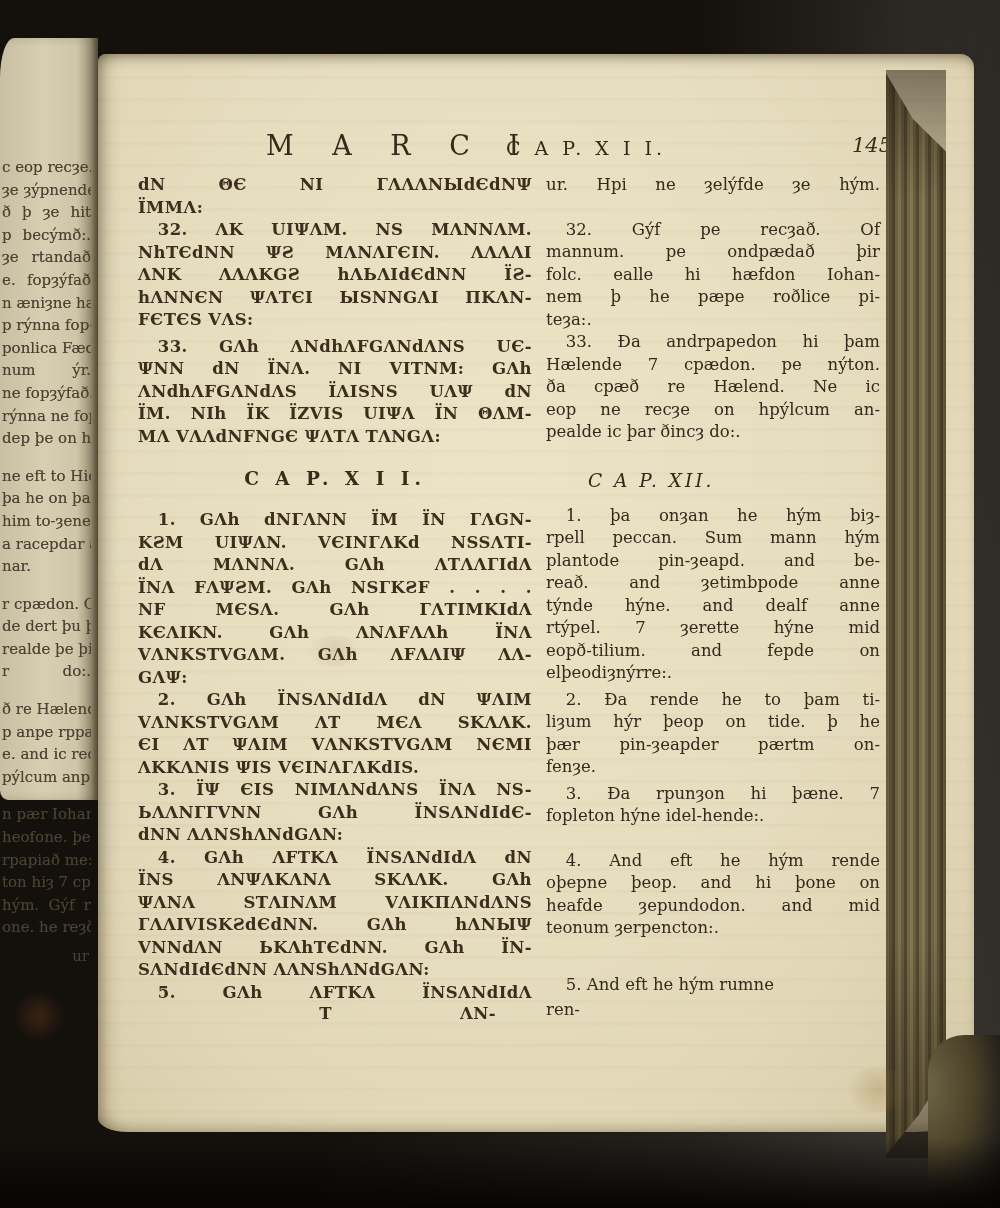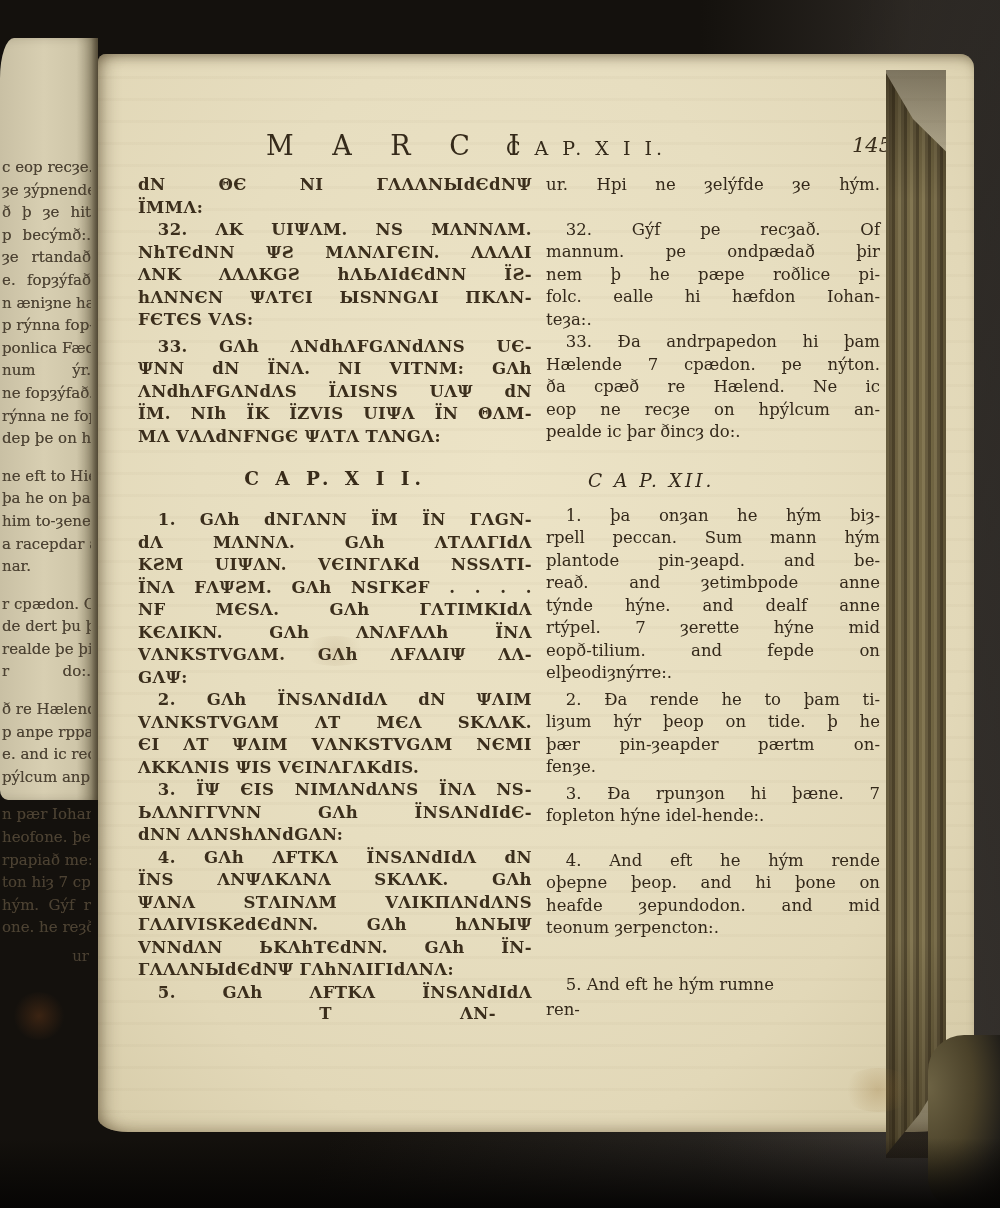--- a/index.html
+++ b/index.html
@@ -142,22 +142,22 @@
         <div class="block mt4">
             <div class="ln">33. GΛh ΛNdhΛFGΛNdΛNS UЄ-</div>
             <div class="ln">ΨNN dN ЇNΛ. NI VITNM: GΛh</div>
             <div class="ln">ΛNdhΛFGΛNdΛS ЇΛISNS UΛΨ dN</div>
             <div class="ln">ЇM. NIh ЇK ЇZVIS UIΨΛ ЇN ΘΛM-</div>
             <div class="ln">MΛ VΛΛdNFNGЄ ΨΛTΛ TΛNGΛ:</div>
           </div>
         <div class="gchap">C A P.  X I I.</div>
         <div class="block">
             <div class="ln">1. GΛh dNГΛNN ЇM ЇN ГΛGN-</div>
+            <div class="ln">KƧM UIΨΛN. VЄINГΛKd NSSΛTI-</div>
             <div class="ln">dΛ MΛNNΛ. GΛh ΛTΛΛГIdΛ</div>
-            <div class="ln">KƧM UIΨΛN. VЄINГΛKd NSSΛTI-</div>
             <div class="ln">ЇNΛ FΛΨƧM. GΛh NSГKƧF . . . .</div>
             <div class="ln">NF MЄSΛ. GΛh ГΛTIMKIdΛ</div>
             <div class="ln">KЄΛIKN. GΛh ΛNΛFΛΛh ЇNΛ</div>
             <div class="ln">VΛNKSTVGΛM. GΛh ΛFΛΛIΨ ΛΛ-</div>
             <div class="ln">GΛΨ:</div>
           </div>
         <div class="block">
             <div class="ln">2. GΛh ЇNSΛNdIdΛ dN ΨΛIM</div>
             <div class="ln">VΛNKSTVGΛM ΛT MЄΛ SKΛΛK.</div>
             <div class="ln">ЄI ΛT ΨΛIM VΛNKSTVGΛM NЄMI</div>
@@ -167,40 +167,40 @@
             <div class="ln">3. ЇΨ ЄIS NIMΛNdΛNS ЇNΛ NS-</div>
             <div class="ln">ЬΛΛNГГVNN GΛh ЇNSΛNdIdЄ-</div>
             <div class="ln">dNN ΛΛNShΛNdGΛN:</div>
           </div>
         <div class="block">
             <div class="ln">4. GΛh ΛFTKΛ ЇNSΛNdIdΛ dN</div>
             <div class="ln">ЇNS ΛNΨΛKΛNΛ SKΛΛK. GΛh</div>
             <div class="ln">ΨΛNΛ STΛINΛM VΛIKПΛNdΛNS</div>
             <div class="ln">ГΛΛIVISKƧdЄdNN. GΛh hΛNЫΨ</div>
             <div class="ln">VNNdΛN ЬKΛhTЄdNN. GΛh ЇN-</div>
-            <div class="ln">ГΛΛΛNЫdЄdNΨ ГΛhNΛIГIdΛNΛ:</div>
+            <div class="ln">SΛNdIdЄdNN ΛΛNShΛNdGΛN:</div>
           </div>
         <div class="block just">
             <div class="ln">5. GΛh ΛFTKΛ ЇNSΛNdIdΛ</div>
           </div>
         <div class="sig-row">
           <span class="sig-t">T</span>
           <span class="sig-catch">ΛN-</span>
         </div>
       </div>
 
       <div class="col english">
         <div class="block noind just">
             <div class="ln">ur. Hpi ne ȝelýfde ȝe hým.</div>
           </div>
         <div class="block mt22">
             <div class="ln">32. Gýf pe recȝað. Of</div>
             <div class="ln">mannum. pe ondpædað þir</div>
+            <div class="ln">folc. ealle hi hæfdon Iohan-</div>
             <div class="ln">nem þ he pæpe roðlice pi-</div>
-            <div class="ln">folc. ealle hi hæfdon Iohan-</div>
             <div class="ln">teȝa:.</div>
           </div>
         <div class="block">
             <div class="ln">33. Ða andrpapedon hi þam</div>
             <div class="ln">Hælende 7 cpædon. pe nýton.</div>
             <div class="ln">ða cpæð re Hælend. Ne ic</div>
             <div class="ln">eop ne recȝe on hpýlcum an-</div>
             <div class="ln">pealde ic þar ðincȝ do:.</div>
           </div>
         <div class="echap">C A P. XII.</div>

